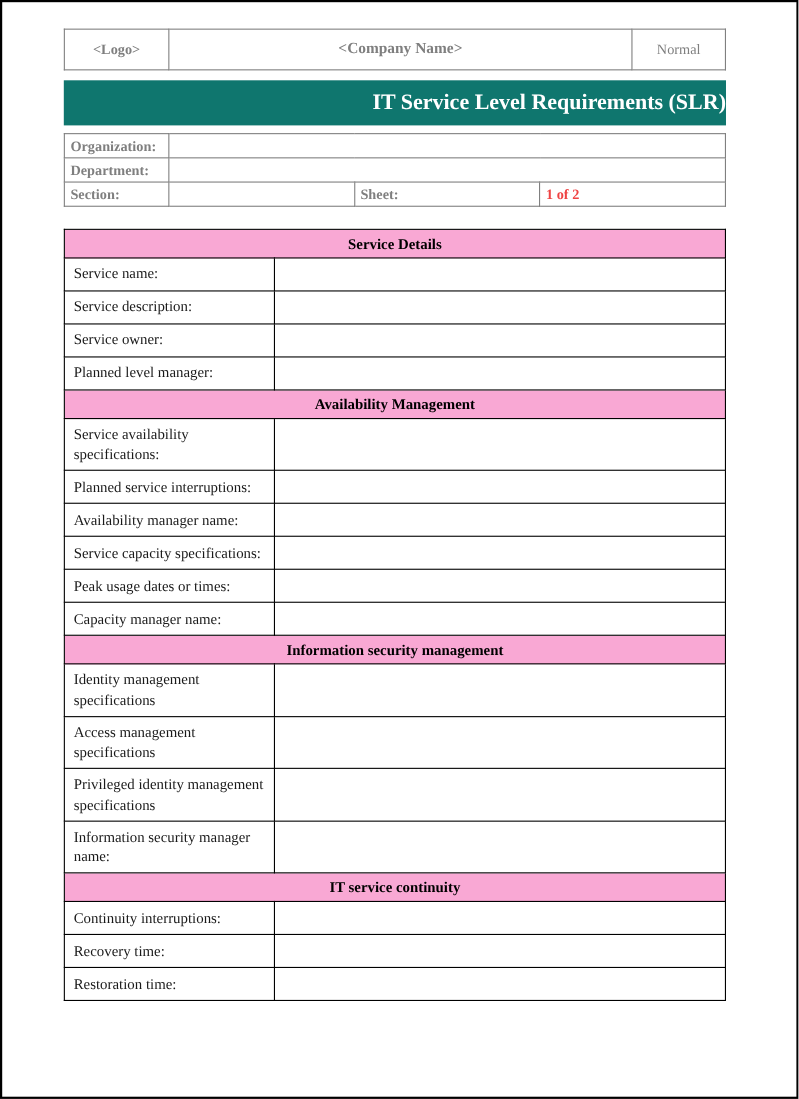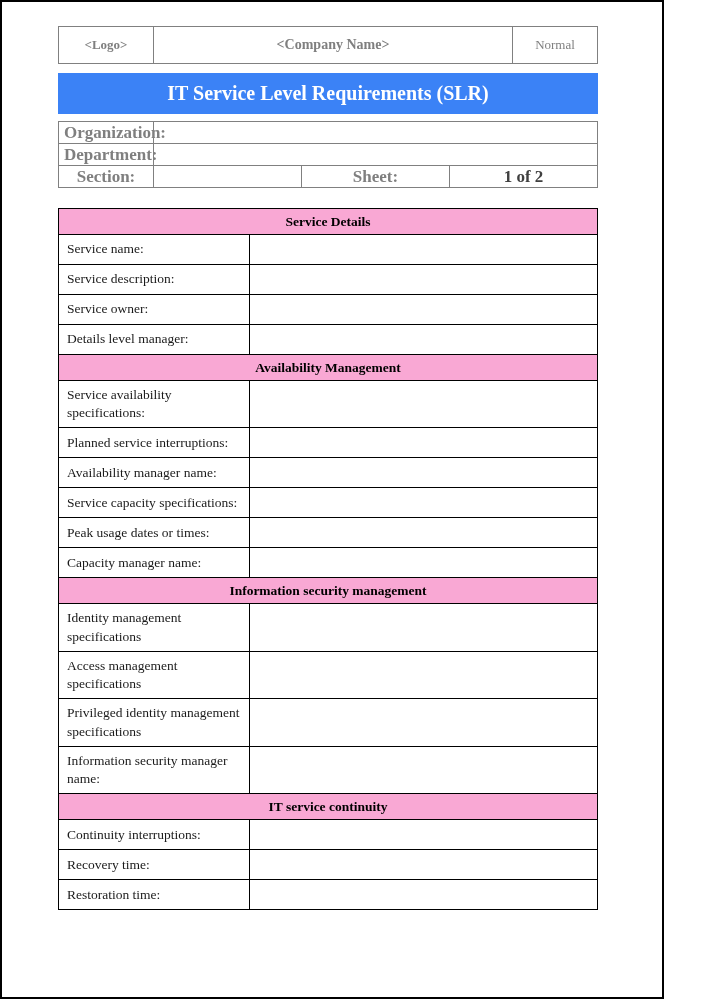--- a/index.html
+++ b/index.html
@@ -1,20 +1,20 @@
 <!DOCTYPE html>
 <html><head>
 <meta charset="utf-8">
 <style>
   * { box-sizing: border-box; }
   html, body { margin: 0; padding: 0; background: #ffffff; }
   body { font-family: "Liberation Serif", "DejaVu Serif", serif; }
 
   .page {
-    width: 664px; height: 999px;
+    width: 726px; height: 999px;
     background: #ffffff;
     border: 2px solid #000000;
     padding: 24px 64px 0 56px;
     overflow: hidden;
   }
 
   
   table { border-collapse: collapse; }
   .header-table { width: 100%; table-layout: fixed; }
   .header-table td {
@@ -24,40 +24,39 @@
     color: #7f7f7f;
   }
   .header-table .logo-cell   { width: 95px; font-weight: bold; font-size: 13px; }
   .header-table .company-cell{ font-weight: bold; font-size: 14px; }
   .header-table .status-cell { width: 85px; font-size: 13px; }
 
   
   .title-banner {
     margin-top: 9px;
     height: 41px;
-    background: #3b82f6;
+    background: #0f766e;
     color: #ffffff;
     font-weight: bold; font-size: 20px;
-    text-align: center;
+    text-align: right;
     line-height: 41px;
   }
 
   
   .meta-table { width: 100%; margin-top: 7px; table-layout: fixed; }
   .meta-table td {
     border: 1px solid #808080;
     height: 22px;
     vertical-align: middle;
-    font-size: 17px;
+    font-size: 13px;
     padding: 0 5px;
-    text-align: center;
   }
   .meta-table .meta-label { width: 95px; font-weight: bold; color: #7f7f7f; }
   .meta-table .sheet-label { width: 72px; font-weight: bold; color: #7f7f7f; }
-  .meta-table .sheet-value { width: 83px; font-weight: bold; color: #404040; }
+  .meta-table .sheet-value { width: 83px; font-weight: bold; color: #ef4444; }
 
   
   .form-table { width: 100%; margin-top: 20px; }
   .form-table td { border: 1.5px solid #000000; }
   .form-table .section-header-cell {
     background: #f9a8d4;
     height: 26px;
     text-align: center; vertical-align: middle;
     font-weight: bold; font-size: 13.5px;
     color: #000000;
@@ -123,21 +122,21 @@
     </tr>
     <tr>
       <td class="f-label">Service description:</td>
       <td class="f-value"></td>
     </tr>
     <tr>
       <td class="f-label">Service owner:</td>
       <td class="f-value"></td>
     </tr>
     <tr>
-      <td class="f-label">Details level manager:</td>
+      <td class="f-label">Planned level manager:</td>
       <td class="f-value"></td>
     </tr>
 
     <tr>
       <td colspan="2" class="section-header-cell">Availability Management</td>
     </tr>
     <tr>
       <td class="f-label">Service availability specifications:</td>
       <td class="f-value"></td>
     </tr>

